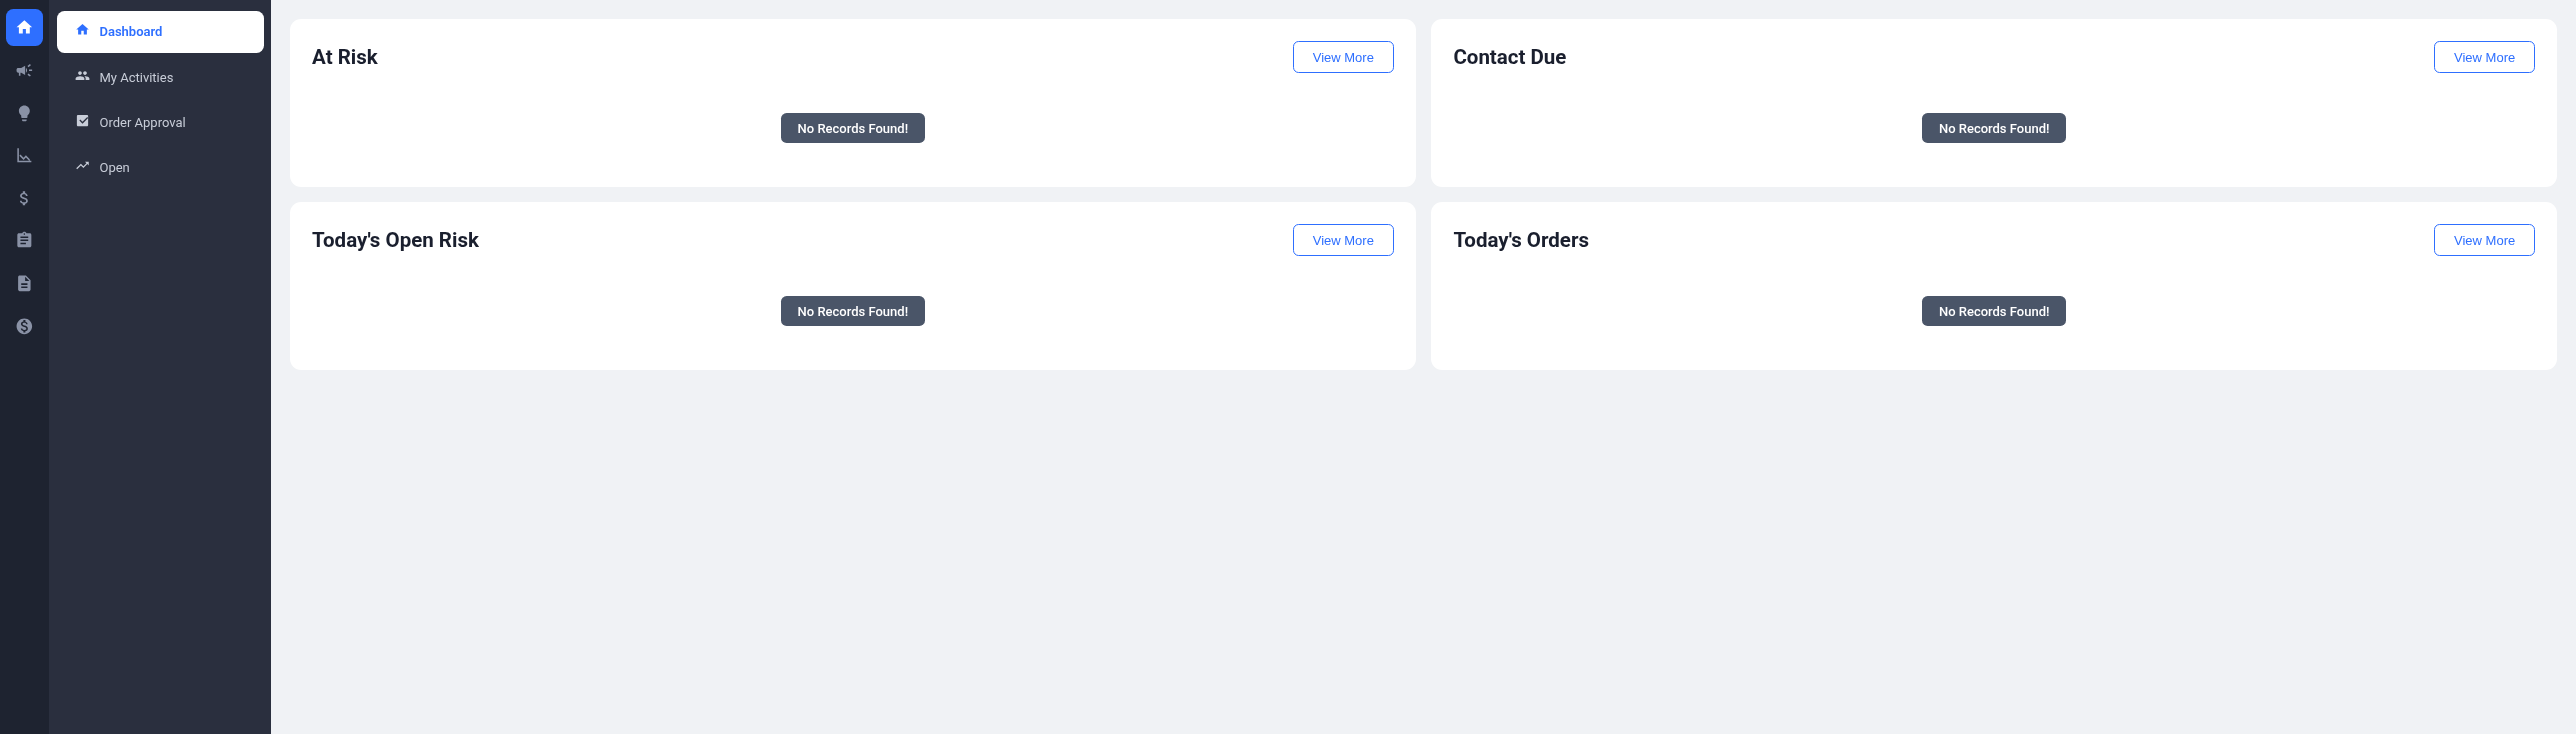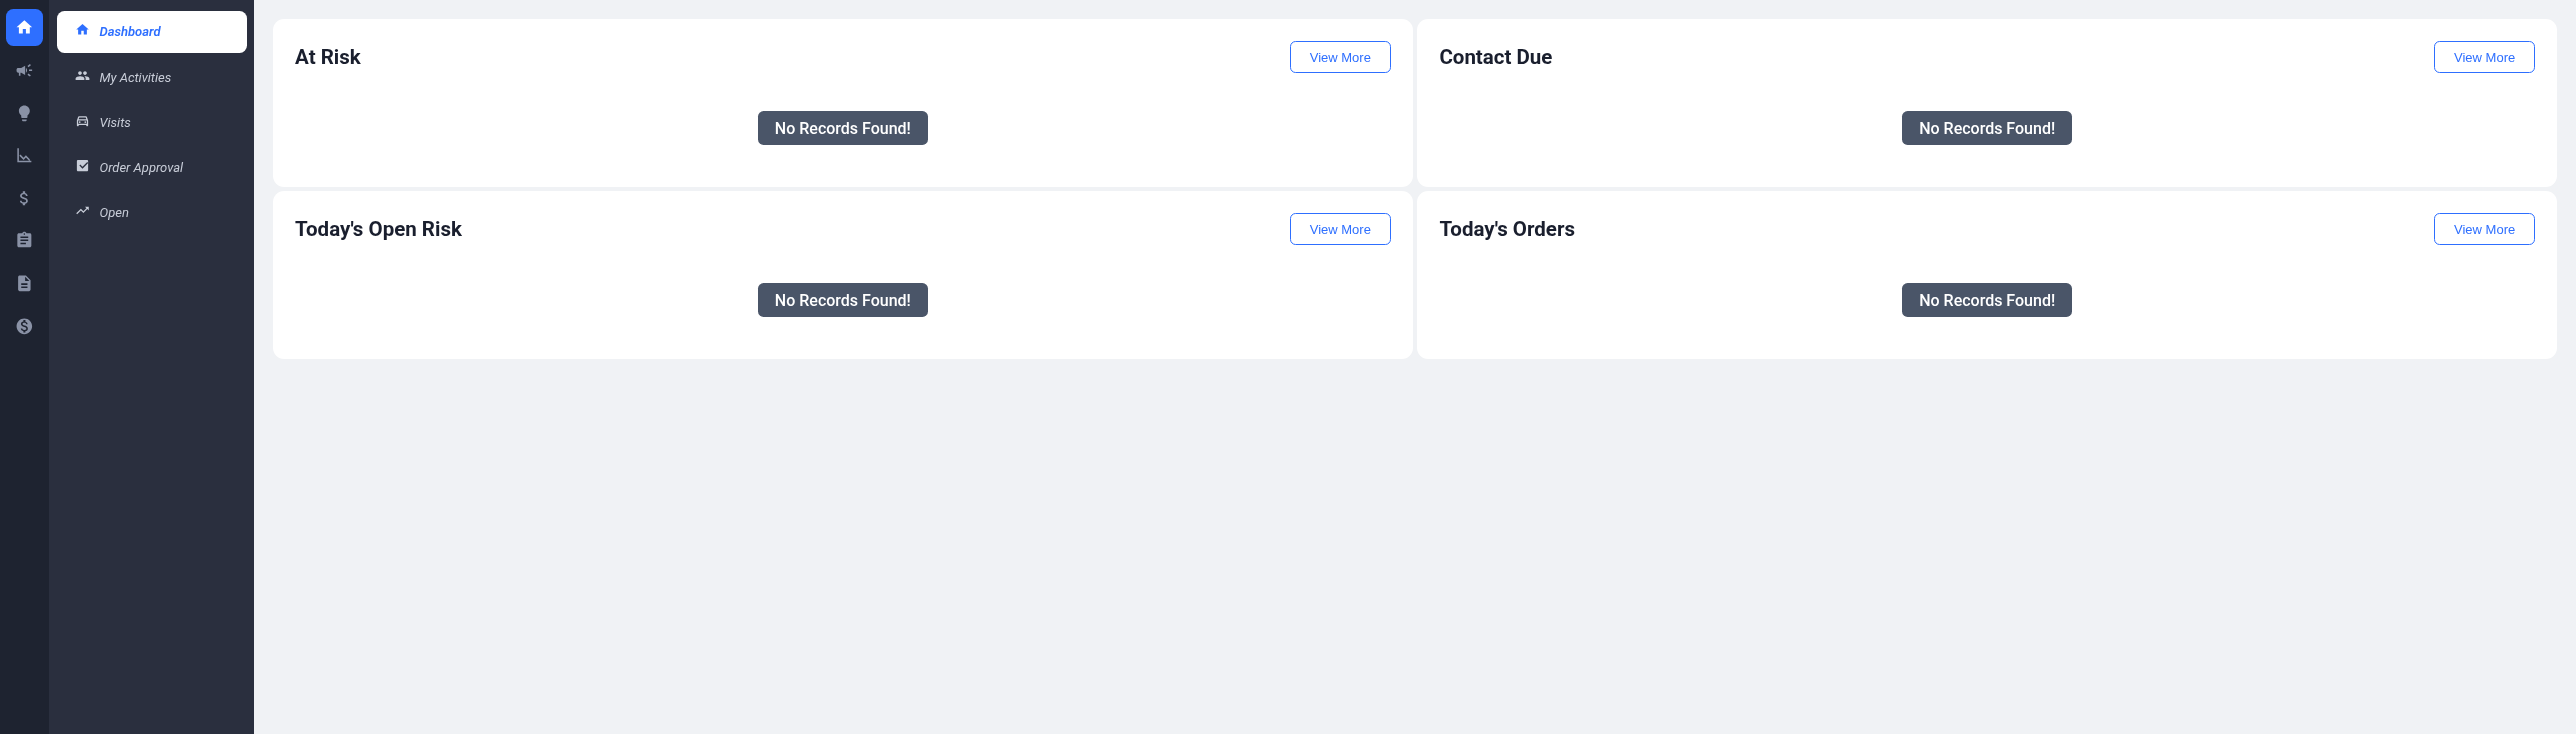--- a/index.html
+++ b/index.html
@@ -35,27 +35,26 @@
       font-size: 17px;
       transition: background 0.2s;
     }
     .icon-sidebar-item.active {
       background: #2e6fff;
       color: #fff;
     }
 
     
     .nav-sidebar {
-      width: 205px;
+      width: 222px;
       background: #2a2f3e;
       display: flex;
       flex-direction: column;
       padding: 9.3px 0;
       flex-shrink: 0;
-      font-style: italic;
     }
     .nav-item {
       display: flex;
       align-items: center;
       padding: 11.2px 18.7px;
       cursor: pointer;
       color: #c8cdd8;
       font-size: 13px;
       gap: 9.3px;
       border-radius: 7.5px;
@@ -75,21 +74,21 @@
     
     .main-content {
       flex: 1;
       padding: 18.7px;
       overflow-y: auto;
       background: #f0f2f5;
     }
     .dashboard-grid {
       display: grid;
       grid-template-columns: 1fr 1fr;
-      gap: 4px;
+      gap: 15px;
     }
     .card {
       background: #ffffff;
       border-radius: 11.2px;
       padding: 22.4px;
       min-height: 168px;
       display: flex;
       flex-direction: column;
     }
     .card-header {
@@ -119,21 +118,21 @@
       flex: 1;
       display: flex;
       align-items: center;
       justify-content: center;
     }
     .no-records-badge {
       background: #4a5568;
       color: #ffffff;
       padding: 7.5px 17px;
       border-radius: 5.6px;
-      font-size: 16px;
+      font-size: 13px;
       font-weight: 500;
     }
   </style>
 </head>
 <body>
 
 <div class="icon-sidebar">
   <div class="icon-sidebar-item active">
     <svg width="18.7" height="18.7" viewBox="0 0 24 24" fill="currentColor">
         <path d="M10 20v-6h4v6h5v-8h3L12 3 2 12h3v8z"></path>
@@ -189,30 +188,20 @@
 
   <div class="nav-item">
     <span class="nav-icon">
       <svg width="15" height="15" viewBox="0 0 24 24" fill="currentColor">
           <path d="M16 11c1.66 0 2.99-1.34 2.99-3S17.66 5 16 5c-1.66 0-3 1.34-3 3s1.34 3 3 3zm-8 0c1.66 0 2.99-1.34 2.99-3S9.66 5 8 5C6.34 5 5 6.34 5 8s1.34 3 3 3zm0 2c-2.33 0-7 1.17-7 3.5V19h14v-2.5c0-2.33-4.67-3.5-7-3.5zm8 0c-.29 0-.62.02-.97.05 1.16.84 1.97 1.97 1.97 3.45V19h6v-2.5c0-2.33-4.67-3.5-7-3.5z"></path>
         </svg>
     </span>
     <span>My Activities</span>
   </div>
 
-  <div class="nav-item">
-    <span class="nav-icon">
-      <svg width="15" height="15" viewBox="0 0 24 24" fill="currentColor">
-          <path d="M18.92 6.01C18.72 5.42 18.16 5 17.5 5h-11c-.66 0-1.21.42-1.42 1.01L3 12v8c0 .55.45 1 1 1h1c.55 0 1-.45 1-1v-1h12v1c0 .55.45 1 1 1h1c.55 0 1-.45 1-1v-8l-2.08-5.99zM6.85 7h10.29l1.04 3H5.81l1.04-3zM19 17H5v-5h14v5z"></path>
-          <circle cx="7.5" cy="14.5" r="1.5"></circle>
-          <circle cx="16.5" cy="14.5" r="1.5"></circle>
-        </svg>
-    </span>
-    <span>Visits</span>
-  </div>
 
 
   <div class="nav-item">
     <span class="nav-icon">
       <svg width="15" height="15" viewBox="0 0 24 24" fill="currentColor">
           <path d="M19 3H5c-1.1 0-2 .9-2 2v14c0 1.1.9 2 2 2h14c1.1 0 2-.9 2-2V5c0-1.1-.9-2-2-2zm-7 14l-5-5 1.41-1.41L12 14.17l7.59-7.59L21 8l-9 9z"></path>
         </svg>
     </span>
     <span>Order Approval</span>
   </div>

